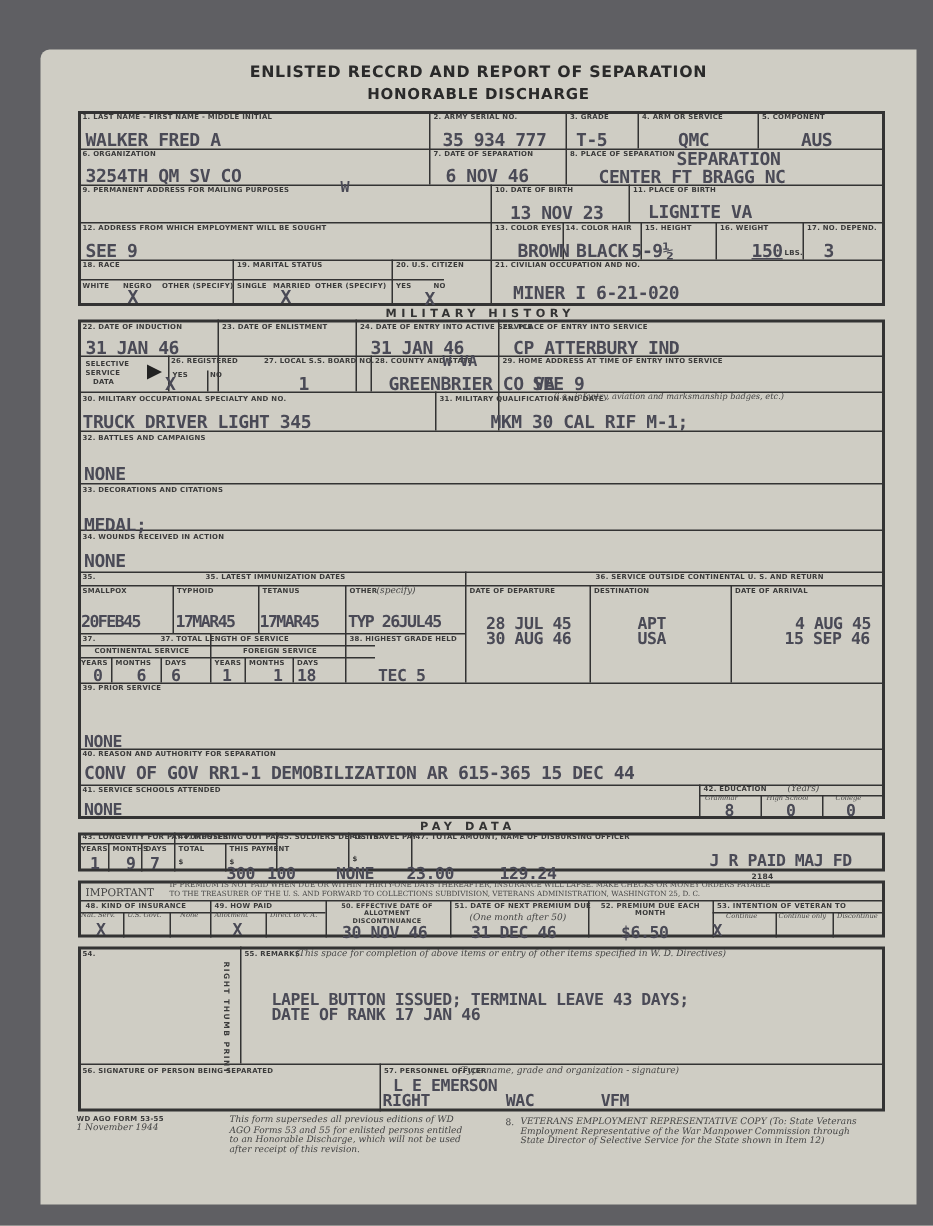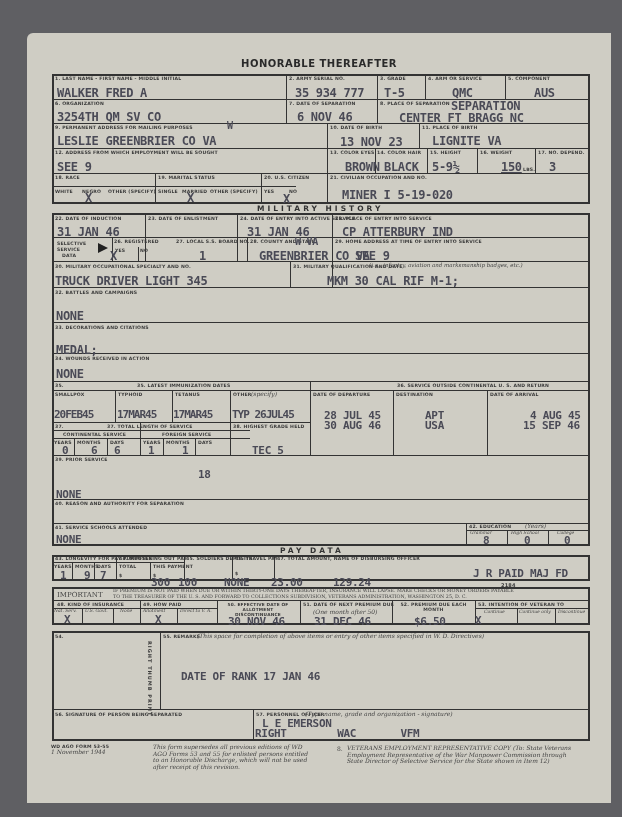--- a/index.html
+++ b/index.html
@@ -15,21 +15,22 @@
   .ital{position:absolute;font-family:"DejaVu Serif",serif;font-style:italic;font-size:6px;color:#444;white-space:nowrap;}
   .foot{position:absolute;font-family:"DejaVu Serif",serif;font-style:italic;font-size:6px;color:#444;line-height:6.5px;}
   .vline{position:absolute;border-left:1px solid #333;}
   .hline{position:absolute;border-top:1px solid #333;}
 </style>
 </head>
 <body>
 
 <div class="paper">
 
-  <div class="t1" style="top:25px;font-size:10px;">HONORABLE THEREAFTER</div>
+  <div class="t1" style="top:9px;font-size:10.5px;">ENLISTED RECCRD AND REPORT OF SEPARATION</div>
+  <div class="t1" style="top:25px;font-size:10px;">HONORABLE DISCHARGE</div>
 
   <div class="box thick" style="left:25px;top:41px;width:538px;height:130px;"></div>
   <div class="hline" style="left:25px;top:66px;width:538px;"></div>
   <div class="hline" style="left:25px;top:90px;width:538px;"></div>
   <div class="hline" style="left:25px;top:115px;width:538px;"></div>
   <div class="hline" style="left:25px;top:140px;width:538px;"></div>
   <div class="hline" style="left:25px;top:153px;width:244px;"></div>
 
   <div class="vline" style="left:259px;top:41px;height:49px;"></div>
   <div class="vline" style="left:350px;top:41px;height:49px;"></div>
@@ -61,34 +62,33 @@
   <div class="lbl" style="left:28px;top:68px;">6. Organization</div>
   <div class="val" style="left:30px;top:77px;">3254TH QM SV CO</div>
   <div class="lbl" style="left:262px;top:68px;">7. Date of separation</div>
   <div class="val" style="left:270px;top:77px;">6 NOV 46</div>
   <div class="lbl" style="left:353px;top:68px;">8. Place of separation</div>
   <div class="val" style="left:424px;top:66px;">SEPARATION</div>
   <div class="val" style="left:372px;top:78px;">CENTER FT BRAGG NC</div>
 
   <div class="lbl" style="left:28px;top:92px;">9. Permanent address for mailing purposes</div>
   <div class="val" style="left:200px;top:87px;font-size:10px;">W</div>
-  <div class="val" style="left:30px;top:101px;">LESLIE GREENBRIER CO VA</div>
   <div class="lbl" style="left:303px;top:92px;">10. Date of birth</div>
   <div class="val" style="left:313px;top:102px;">13 NOV 23</div>
   <div class="lbl" style="left:395px;top:92px;">11. Place of birth</div>
   <div class="val" style="left:405px;top:101px;">LIGNITE VA</div>
 
   <div class="lbl" style="left:28px;top:117px;">12. Address from which employment will be sought</div>
   <div class="val" style="left:30px;top:127px;">SEE 9</div>
   <div class="lbl" style="left:303px;top:117px;">13. Color eyes</div>
   <div class="val" style="left:318px;top:127px;">BROWN</div>
   <div class="lbl" style="left:350px;top:117px;">14. Color hair</div>
   <div class="val" style="left:357px;top:127px;">BLACK</div>
   <div class="lbl" style="left:403px;top:117px;">15. Height</div>
-  <div class="val" style="left:405px;top:127px;">5-9½</div>
+  <div class="val" style="left:394px;top:127px;">5-9½</div>
   <div class="lbl" style="left:453px;top:117px;">16. Weight</div>
   <div class="val" style="left:474px;top:127px;text-decoration:underline;">150</div>
   <div class="lbl" style="left:496px;top:134px;">lbs.</div>
   <div class="lbl" style="left:511px;top:117px;">17. No. depend.</div>
   <div class="val" style="left:522px;top:127px;">3</div>
 
   <div class="lbl" style="left:28px;top:142px;">18. Race</div>
   <div class="lbl" style="left:28px;top:156px;">White</div>
   <div class="lbl" style="left:55px;top:156px;">Negro</div>
   <div class="lbl" style="left:81px;top:156px;">Other (specify)</div>
@@ -96,21 +96,21 @@
   <div class="lbl" style="left:131px;top:142px;">19. Marital status</div>
   <div class="lbl" style="left:131px;top:156px;">Single</div>
   <div class="lbl" style="left:155px;top:156px;">Married</div>
   <div class="lbl" style="left:183px;top:156px;">Other (specify)</div>
   <div class="val" style="left:160px;top:158px;">X</div>
   <div class="lbl" style="left:237px;top:142px;">20. U.S. Citizen</div>
   <div class="lbl" style="left:237px;top:156px;">Yes</div>
   <div class="lbl" style="left:262px;top:156px;">No</div>
   <div class="val" style="left:256px;top:159px;">X</div>
   <div class="lbl" style="left:303px;top:142px;">21. Civilian occupation and no.</div>
-  <div class="val" style="left:315px;top:155px;">MINER I  5-19-020</div>
+  <div class="val" style="left:315px;top:155px;">MINER I  6-21-020</div>
 
   <div class="sec" style="left:230px;top:171px;">MILITARY HISTORY</div>
 
   <div class="box thick" style="left:25px;top:180px;width:538px;height:333px;"></div>
   <div class="hline" style="left:25px;top:204px;width:538px;"></div>
   <div class="hline" style="left:25px;top:228px;width:538px;"></div>
   <div class="hline" style="left:25px;top:254px;width:538px;"></div>
   <div class="hline" style="left:25px;top:289px;width:538px;"></div>
   <div class="hline" style="left:25px;top:320px;width:538px;"></div>
   <div class="hline" style="left:25px;top:348px;width:538px;"></div>
@@ -207,28 +207,29 @@
   <div class="lbl" style="left:50px;top:407px;">Months</div>
   <div class="lbl" style="left:83px;top:407px;">Days</div>
   <div class="lbl" style="left:116px;top:407px;">Years</div>
   <div class="lbl" style="left:139px;top:407px;">Months</div>
   <div class="lbl" style="left:171px;top:407px;">Days</div>
   <div class="val sm" style="left:35px;top:411px;">0</div>
   <div class="val sm" style="left:64px;top:411px;">6</div>
   <div class="val sm" style="left:87px;top:411px;">6</div>
   <div class="val sm" style="left:121px;top:411px;">1</div>
   <div class="val sm" style="left:155px;top:411px;">1</div>
-  <div class="val sm" style="left:171px;top:411px;margin-top:24px;">18</div>
+  <div class="val sm" style="left:171px;top:411px;">18</div>
   <div class="lbl" style="left:206px;top:391px;">38. Highest grade held</div>
   <div class="val sm" style="left:225px;top:411px;">TEC 5</div>
 
   <div class="lbl" style="left:28px;top:424px;">39. Prior service</div>
   <div class="val sm" style="left:29px;top:455px;">NONE</div>
   <div class="hline" style="left:25px;top:466px;width:538px;"></div>
   <div class="lbl" style="left:28px;top:468px;">40. Reason and authority for separation</div>
+  <div class="val" style="left:29px;top:475px;">CONV OF GOV RR1-1 DEMOBILIZATION AR 615-365 15 DEC 44</div>
   <div class="hline" style="left:25px;top:490px;width:538px;"></div>
   <div class="lbl" style="left:28px;top:492px;">41. Service schools attended</div>
   <div class="val sm" style="left:29px;top:500px;">NONE</div>
   <div class="vline" style="left:439px;top:490px;height:23px;"></div>
   <div class="hline" style="left:439px;top:497px;width:124px;"></div>
   <div class="vline" style="left:480px;top:497px;height:16px;"></div>
   <div class="vline" style="left:521px;top:497px;height:16px;"></div>
   <div class="lbl" style="left:442px;top:491px;">42. Education</div>
   <div class="ital" style="left:498px;top:489px;">(Years)</div>
   <div class="ital" style="left:443px;top:497px;font-size:4.5px;">Grammar</div>
@@ -315,20 +316,21 @@
   <div class="val sm" style="left:448px;top:581px;">X</div>
 
   <div class="box thick" style="left:25px;top:598px;width:538px;height:110px;"></div>
   <div class="vline" style="left:133px;top:598px;height:78px;"></div>
   <div class="vline" style="left:226px;top:676px;height:32px;"></div>
   <div class="hline" style="left:25px;top:676px;width:538px;"></div>
   <div class="lbl" style="left:28px;top:601px;">54.</div>
   <div class="lbl" style="left:120px;top:608px;writing-mode:vertical-rl;font-size:5px;letter-spacing:1px;">RIGHT THUMB PRINT</div>
   <div class="lbl" style="left:136px;top:601px;">55. Remarks</div>
   <div class="ital" style="left:170px;top:599px;">(This space for completion of above items or entry of other items specified in W. D. Directives)</div>
+  <div class="val sm" style="left:154px;top:627px;">LAPEL BUTTON ISSUED; TERMINAL LEAVE 43 DAYS;</div>
   <div class="val sm" style="left:154px;top:637px;">DATE OF RANK  17 JAN 46</div>
   <div class="lbl" style="left:28px;top:679px;">56. Signature of person being separated</div>
   <div class="lbl" style="left:229px;top:679px;">57. Personnel officer</div>
   <div class="ital" style="left:278px;top:677px;">(Type name, grade and organization - signature)</div>
   <div class="val sm" style="left:235px;top:684px;">L E EMERSON</div>
   <div class="val sm" style="left:228px;top:694px;white-space:pre;">RIGHT        WAC       VFM</div>
 
   <div class="lbl" style="left:24px;top:711px;">WD AGO FORM 53-55</div>
   <div class="foot" style="left:24px;top:716px;">1 November 1944</div>
   <div class="foot" style="left:126px;top:711px;width:163px;">This form supersedes all previous editions of WD AGO Forms 53 and 55 for enlisted persons entitled to an Honorable Discharge, which will not be used after receipt of this revision.</div>

